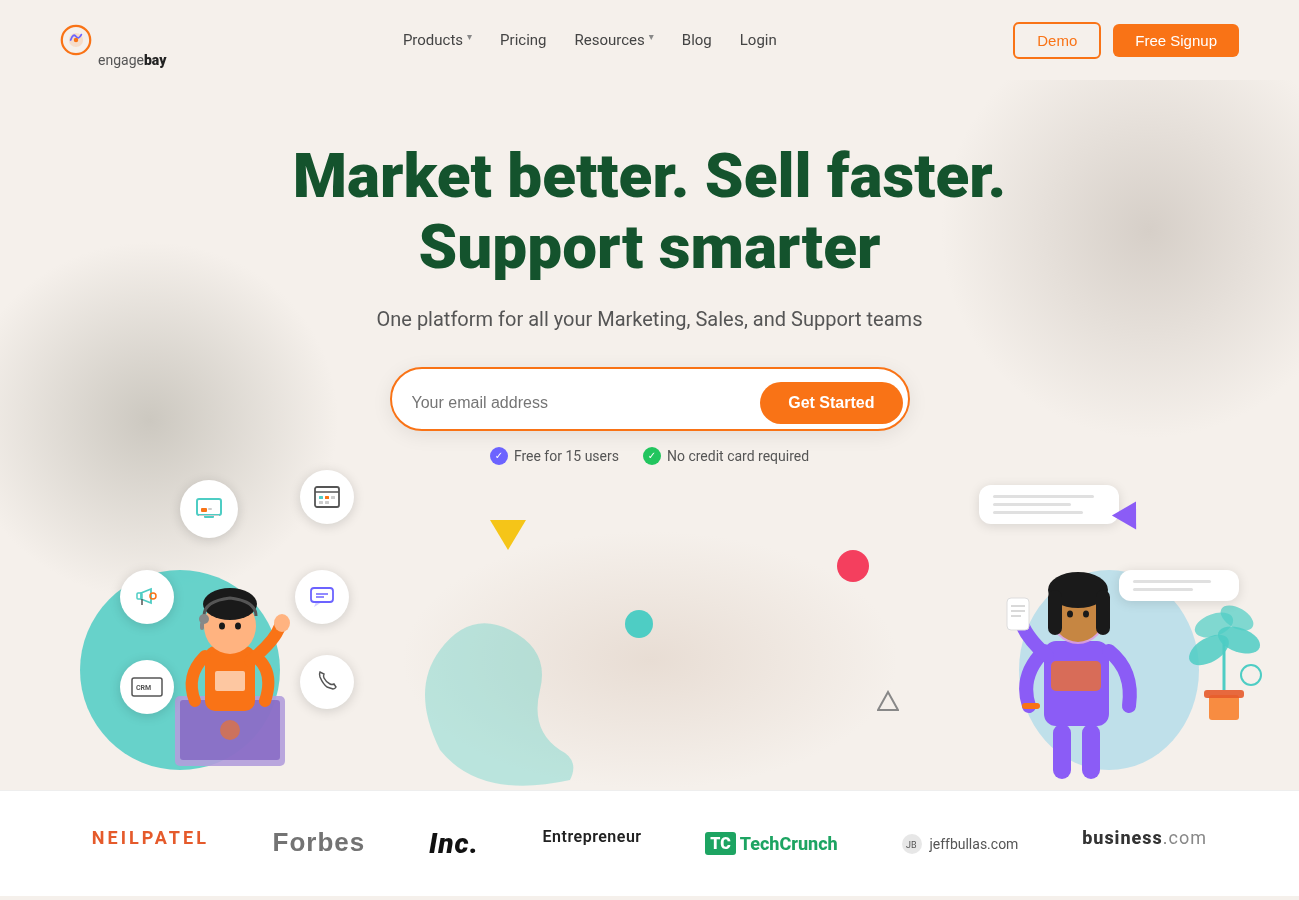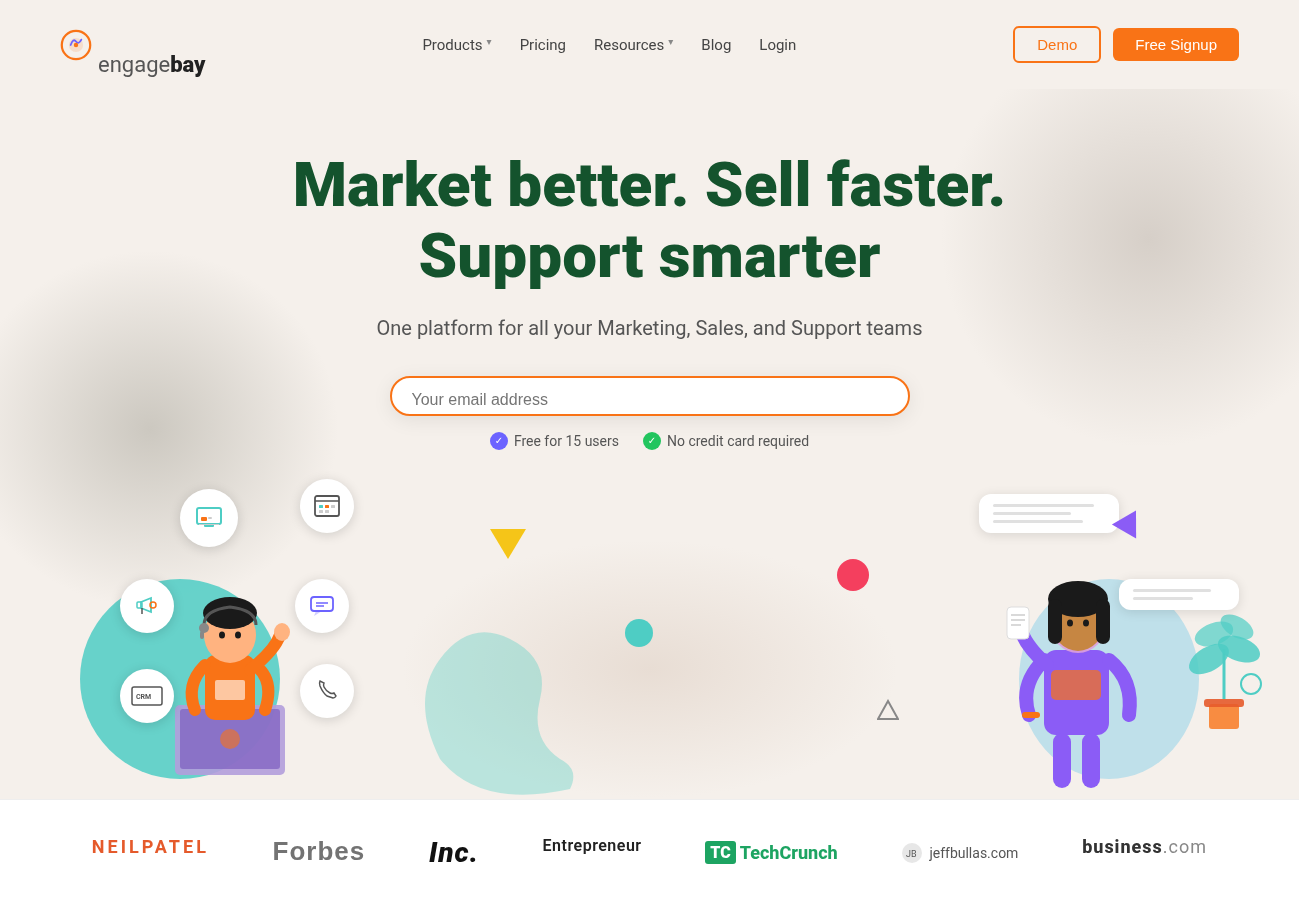--- a/index.html
+++ b/index.html
@@ -340,21 +340,21 @@
 
 <nav class="navbar">
   <div class="logo">
 
     <svg class="logo-icon" viewBox="0 0 36 36" fill="none" xmlns="http://www.w3.org/2000/svg">
       <circle cx="18" cy="18" r="16" stroke="#f97316" stroke-width="2.5" fill="none"></circle>
       <circle cx="18" cy="18" r="8" fill="#f97316" opacity="0.15"></circle>
       <path d="M12 18 Q15 10 18 14 Q21 18 24 12" stroke="#6c63ff" stroke-width="2" fill="none" stroke-linecap="round"></path>
       <circle cx="18" cy="18" r="2.5" fill="#f97316"></circle>
     </svg>
-    <span style="font-size:22px;font-weight:700;color:#222;margin-top:40px;">
+    <span style="font-size:14px;font-weight:700;color:#222;margin-top:40px;">
       <span style="font-weight:400;color:#555;">engage</span><span style="font-weight:900;color:#222;">bay</span>
     </span>
   </div>
 
   <div class="nav-links">
     <a class="nav-link">
       <span>Products</span>
       <span class="chevron">▾</span>
     </a>
     <a class="nav-link">
@@ -388,20 +388,21 @@
 
   <div class="hero-content">
     <h1 class="hero-title">
       <span>Market better. Sell faster.</span><br>
       <span>Support smarter</span>
     </h1>
     <p class="hero-subtitle">One platform for all your Marketing, Sales, and Support teams</p>
 
     <div class="email-form">
       <input class="email-input" type="email" placeholder="Your email address" style="">
+      <button class="btn-get-started">Get Started</button>
     </div>
 
     <div class="form-badges">
       <div class="badge-item">
         <div class="check-icon">✓</div>
         <span>Free for 15 users</span>
       </div>
       <div class="badge-item">
         <div class="check-icon check-icon-green">✓</div>
         <span>No credit card required</span>

